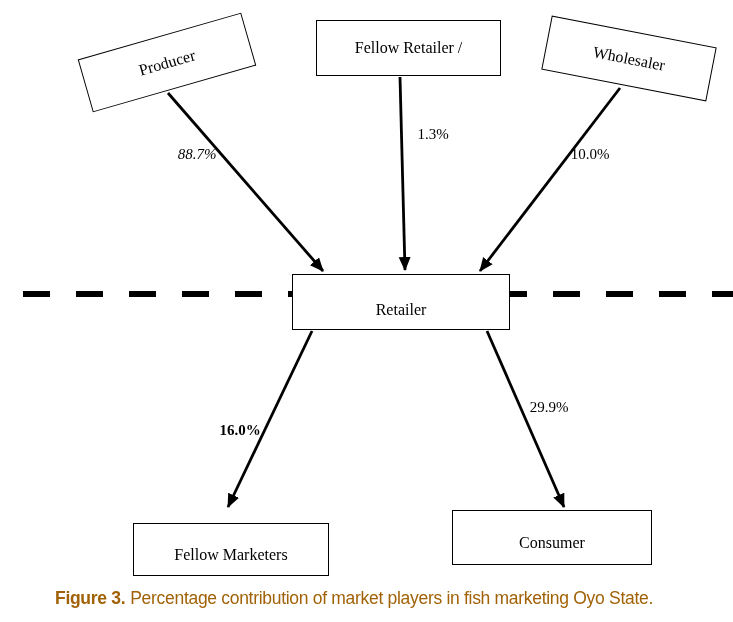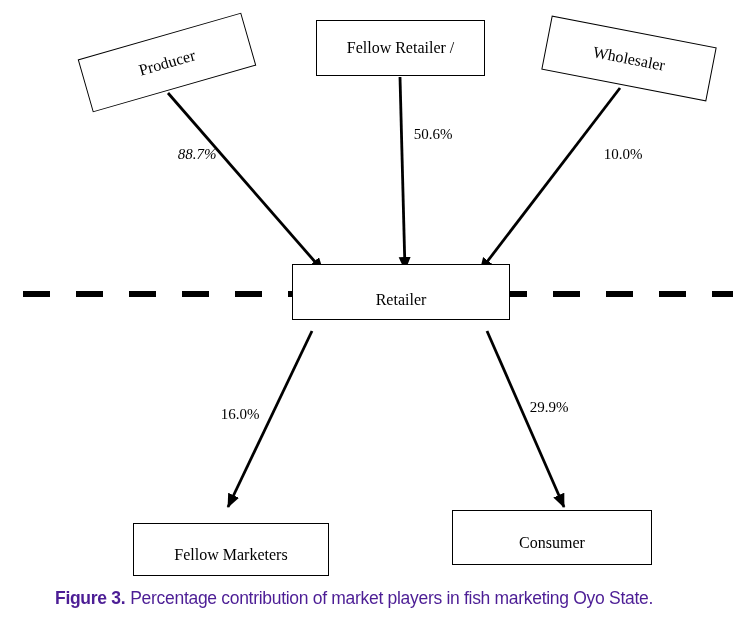--- a/index.html
+++ b/index.html
@@ -33,30 +33,30 @@
     font-size: 16px;
     color: #000000;
     box-sizing: border-box;
     line-height: 1.35;
   }
   .node-producer {
     left: 82px; top: 35px; width: 170px; height: 55px;
     transform: rotate(-16deg);
   }
   .node-fellow-retailer {
-    left: 316px; top: 20px; width: 169px; height: 56px;
+    left: 316px; top: 20px; width: 185px; height: 56px;
     border-width: 1.5px;
     text-align: center;
   }
   .node-wholesaler {
     left: 545px; top: 31px; width: 168px; height: 55px;
     transform: rotate(11deg);
   }
   .node-retailer {
-    left: 292px; top: 264px; width: 218px; height: 56px;
+    left: 292px; top: 274px; width: 218px; height: 56px;
     border-width: 1.2px;
     padding-top: 16px;
   }
   .node-fellow-marketers {
     left: 133px; top: 510px; width: 196px; height: 53px;
     padding-top: 10px;
     margin-top: 13px;
   }
   .node-consumer {
     left: 452px; top: 510px; width: 200px; height: 55px;
@@ -66,33 +66,33 @@
   .edge-label {
     position: absolute;
     z-index: 3;
     transform: translate(-50%, -50%);
     font-size: 15px;
     color: #000000;
     white-space: nowrap;
   }
   .lbl-producer   { left: 197px; top: 154px; font-style: italic; }
   .lbl-fellow     { left: 433px; top: 134px; }
-  .lbl-wholesaler { left: 623px; top: 154px; }
-  .lbl-marketers  { left: 240px; top: 414px; }
+  .lbl-wholesaler { left: 590px; top: 154px; }
+  .lbl-marketers  { left: 240px; top: 430px; font-weight: bold; }
   .lbl-consumer   { left: 549px; top: 407px; }
   .caption {
     position: absolute;
     z-index: 3;
     left: 55px;
     top: 588px;
     width: 670px;
     font-family: "Liberation Sans", sans-serif;
     font-size: 17.5px;
     letter-spacing: -0.3px;
-    color: #4c1d95;
+    color: #a16207;
     white-space: nowrap;
   }
   .caption-bold {
     font-weight: bold;
     margin-right: 5px;
   }
 </style>
 </head>
 <body>
 
@@ -139,21 +139,21 @@
   <div class="node node-fellow-marketers">
     <span class="node-label">Fellow Marketers</span>
   </div>
 
   <div class="node node-consumer">
     <span class="node-label">Consumer</span>
   </div>
 
   <div class="edge-label lbl-producer">88.7%</div>
 
-  <div class="edge-label lbl-fellow">50.6%</div>
+  <div class="edge-label lbl-fellow">1.3%</div>
 
   <div class="edge-label lbl-wholesaler">10.0%</div>
 
   <div class="edge-label lbl-marketers">16.0%</div>
 
   <div class="edge-label lbl-consumer">29.9%</div>
 
   <div class="caption">
     <span class="caption-bold">Figure 3.</span><span>Percentage contribution of market players in fish marketing Oyo State.</span>
   </div>

